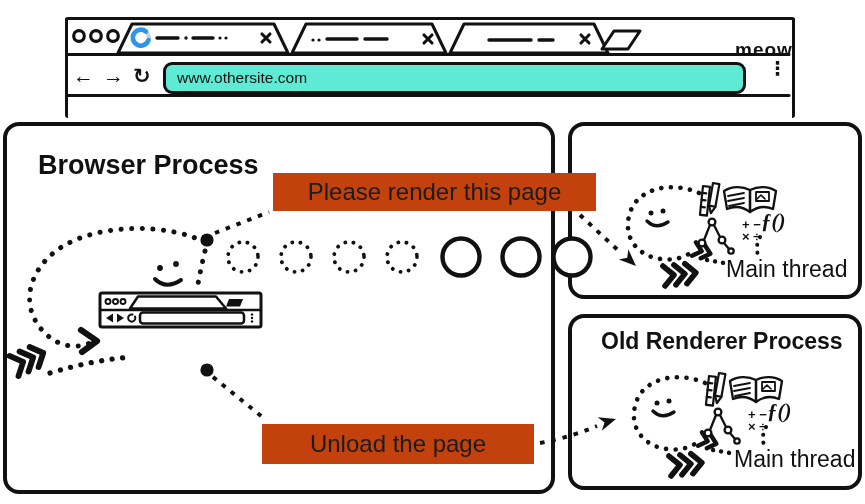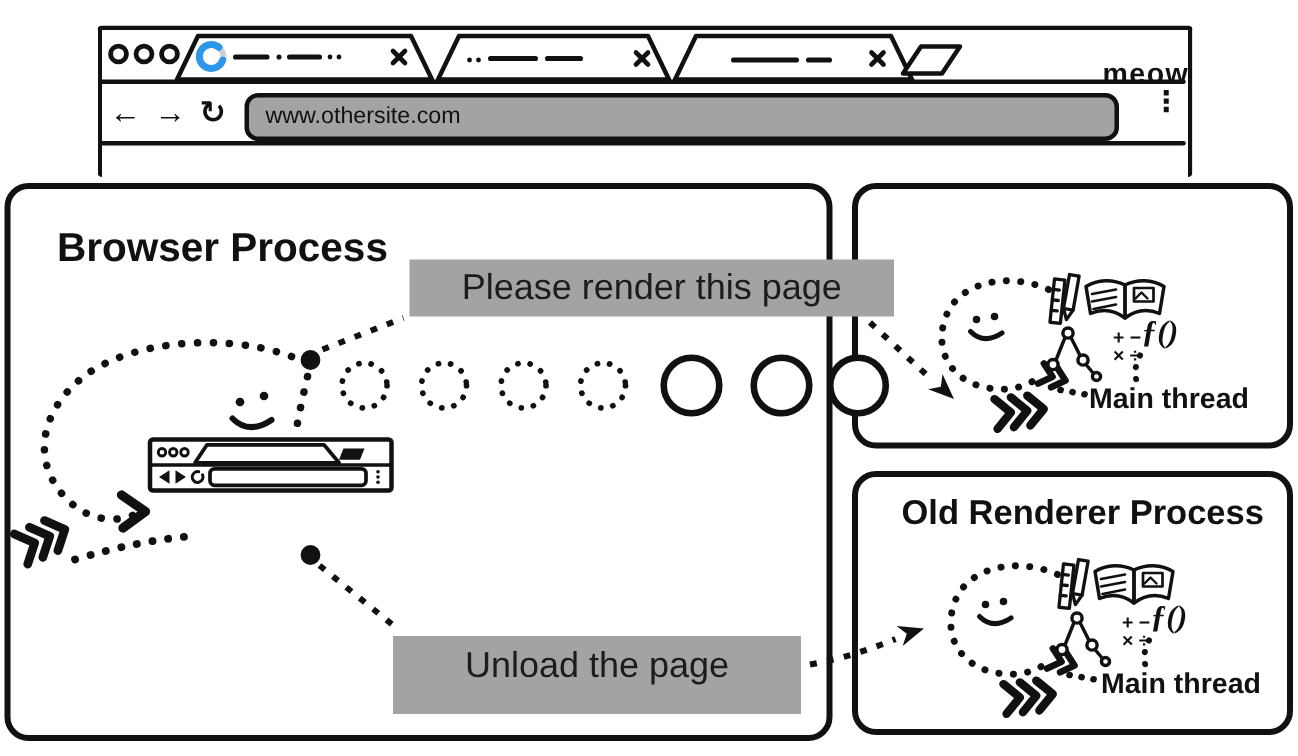--- a/index.html
+++ b/index.html
@@ -4,40 +4,40 @@
 <style>
   html,body{margin:0;padding:0;background:#fff;}
   #canvas{position:relative;width:865px;height:504px;background:#fff;overflow:hidden;
           font-family:"Liberation Sans","DejaVu Sans",sans-serif;color:#111;}
   
   .bwindow{position:absolute;left:65px;top:17px;width:724px;height:98px;
            border:3px solid #111;border-bottom:none;border-radius:3px;background:#fff;z-index:2;}
   .brand{position:absolute;left:735px;top:26px;width:55px;text-align:center;
          font-size:19px;font-weight:700;letter-spacing:1px;z-index:3;margin-top:13px;}
   .urlbox{position:absolute;left:163px;top:62px;width:566px;height:26px;border:3px solid #111;
-          border-radius:9px;background:#a3a3a3;z-index:3;font-size:15.5px;font-weight:500;
+          border-radius:9px;background:#5eead4;z-index:3;font-size:15.5px;font-weight:500;
           line-height:26px;padding-left:11px;}
   .navglyph{position:absolute;z-index:3;font-weight:700;font-size:21px;line-height:20px;}
   .kebab{position:absolute;left:768px;top:64px;z-index:3;font-weight:700;font-size:19px;line-height:9px;
          letter-spacing:0;white-space:pre;text-align:center;}
   
   .pbox{position:absolute;border:4px solid #111;border-radius:16px;background:#fff;z-index:1;}
   #box-browser{left:3px;top:122px;width:544px;height:364px;}
   #box-new{left:568px;top:122px;width:286px;height:169px;}
   #box-old{left:568px;top:314px;width:286px;height:168px;}
   .ptitle{position:absolute;font-weight:700;z-index:3;white-space:nowrap;}
   #t-browser{left:38px;top:138px;font-size:27px;margin-top:12px;}
   #t-new{left:585px;top:136px;font-size:23px;}
   #t-old{left:585px;top:328px;font-size:23px;margin-left:16px;}
   
-  .msg{position:absolute;background:#a3a3a3;color:#1c1c1c;font-size:24px;text-align:center;z-index:6;}
+  .msg{position:absolute;background:#c2410c;color:#1c1c1c;font-size:24px;text-align:center;z-index:6;}
   #msg-render{left:273px;top:173px;width:323px;height:38px;line-height:38px;}
-  #msg-unload{left:262px;top:424px;width:272px;height:52px;line-height:40px;}
-  
-  .cap{position:absolute;font-size:19px;font-weight:700;z-index:5;white-space:nowrap;}
+  #msg-unload{left:262px;top:424px;width:272px;height:40px;line-height:40px;}
+  
+  .cap{position:absolute;font-size:23px;font-weight:400;z-index:5;white-space:nowrap;}
   #cap-ui{left:131px;top:339px;}
   #cap-main-new{left:726px;top:256px;}
   #cap-main-old{left:734px;top:446px;}
   
   #art{position:absolute;left:0;top:0;z-index:4;pointer-events:none;}
 </style>
 </head>
 <body>
 
 <div id="canvas">

